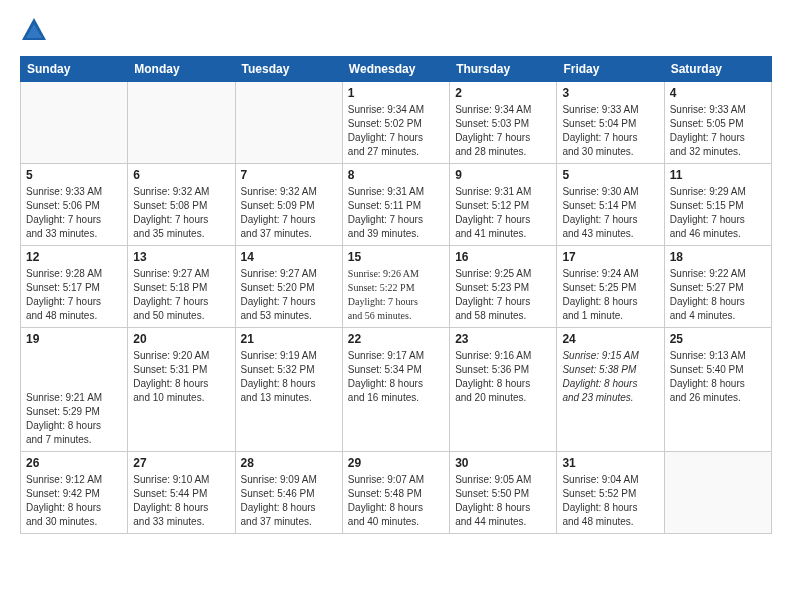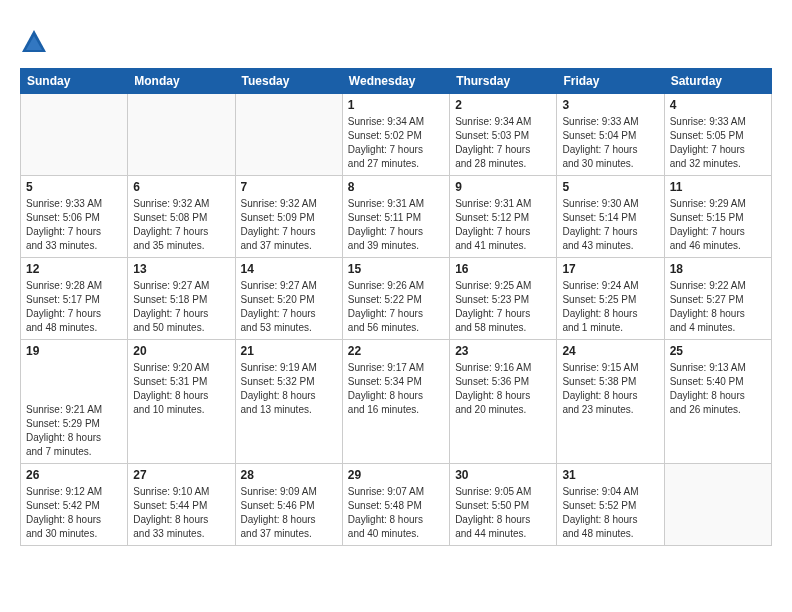--- a/index.html
+++ b/index.html
@@ -5,21 +5,21 @@
     * { box-sizing: border-box; margin: 0; padding: 0; }
     body {
       font-family: Arial, sans-serif;
       background: #fff;
       width: 792px;
       height: 612px;
       overflow: hidden;
     }
     .page {
       width: 792px;
-      padding: 28px 20px 10px 20px;
+      padding: 16px 20px 10px 20px;
     }
     .header {
       display: flex;
       justify-content: space-between;
       align-items: flex-start;
       margin-bottom: 12px;
     }
     .logo {
       display: flex;
       align-items: center;
@@ -224,21 +224,21 @@
           </td>
           <td>
             <div class="day-number">14</div>
             <div class="day-info" style="white-space: pre-line;">Sunrise: 9:27 AM
 Sunset: 5:20 PM
 Daylight: 7 hours
 and 53 minutes.</div>
           </td>
           <td>
             <div class="day-number">15</div>
-            <div class="day-info" style="white-space: pre-line;">Sunrise: 9:26 AM
+            <div class="day-info" style="white-space: pre-line; font-family: Liberation Serif, serif;">Sunrise: 9:26 AM
 Sunset: 5:22 PM
 Daylight: 7 hours
 and 56 minutes.</div>
           </td>
           <td>
             <div class="day-number">16</div>
             <div class="day-info" style="white-space: pre-line;">Sunrise: 9:25 AM
 Sunset: 5:23 PM
 Daylight: 7 hours
 and 58 minutes.</div>
@@ -289,38 +289,38 @@
           </td>
           <td>
             <div class="day-number">23</div>
             <div class="day-info" style="white-space: pre-line;">Sunrise: 9:16 AM
 Sunset: 5:36 PM
 Daylight: 8 hours
 and 20 minutes.</div>
           </td>
           <td>
             <div class="day-number">24</div>
-            <div class="day-info" style="white-space: pre-line;">Sunrise: 9:15 AM
+            <div class="day-info" style="white-space: pre-line; font-style: italic;">Sunrise: 9:15 AM
 Sunset: 5:38 PM
 Daylight: 8 hours
 and 23 minutes.</div>
           </td>
           <td>
             <div class="day-number">25</div>
             <div class="day-info" style="white-space: pre-line;">Sunrise: 9:13 AM
 Sunset: 5:40 PM
 Daylight: 8 hours
 and 26 minutes.</div>
           </td>
         </tr>
         <tr>
           <td>
             <div class="day-number">26</div>
             <div class="day-info" style="white-space: pre-line;">Sunrise: 9:12 AM
-Sunset: 5:42 PM
+Sunset: 9:42 PM
 Daylight: 8 hours
 and 30 minutes.</div>
           </td>
           <td>
             <div class="day-number">27</div>
             <div class="day-info" style="white-space: pre-line;">Sunrise: 9:10 AM
 Sunset: 5:44 PM
 Daylight: 8 hours
 and 33 minutes.</div>
           </td>

